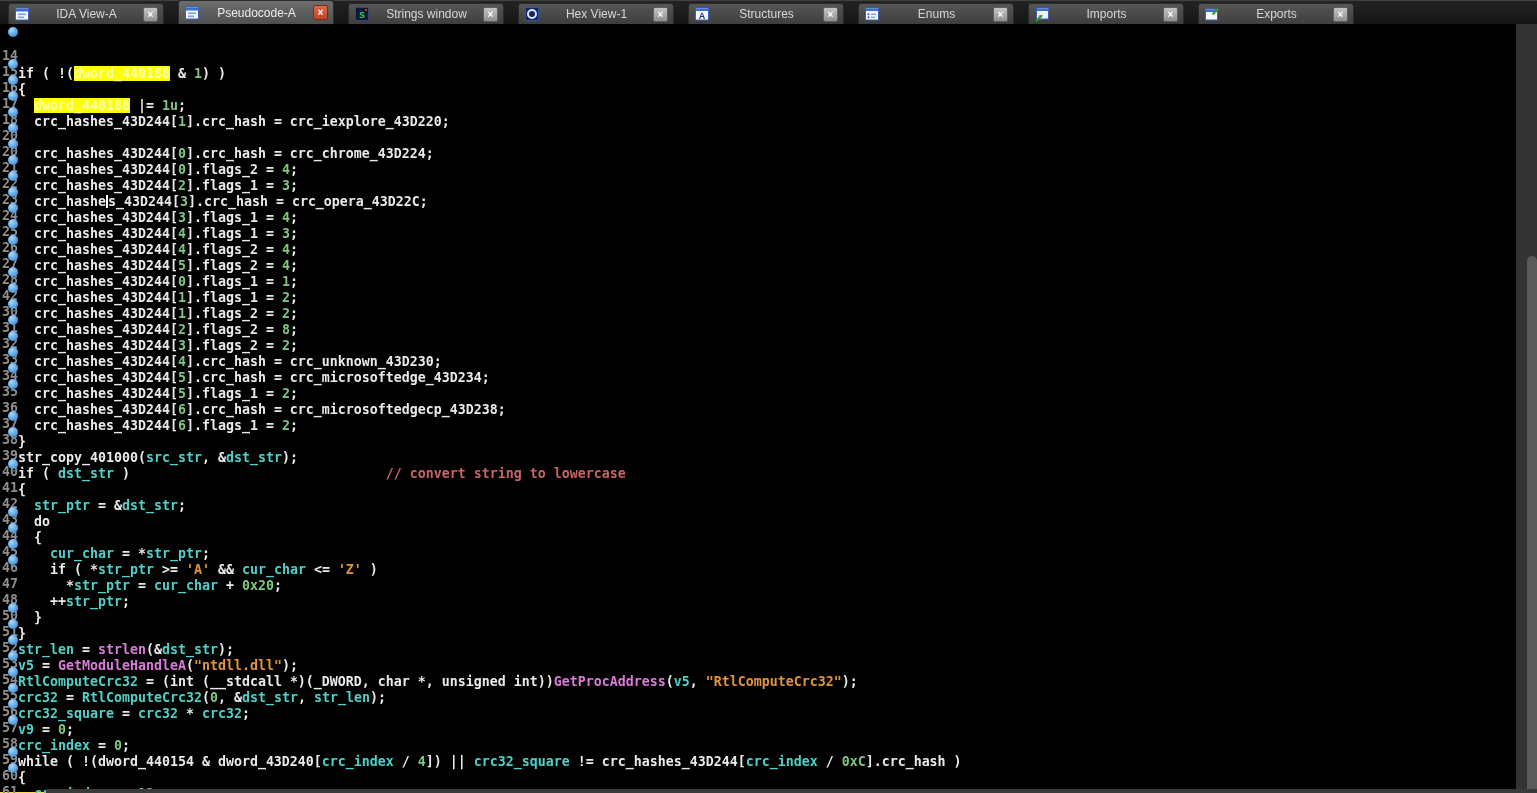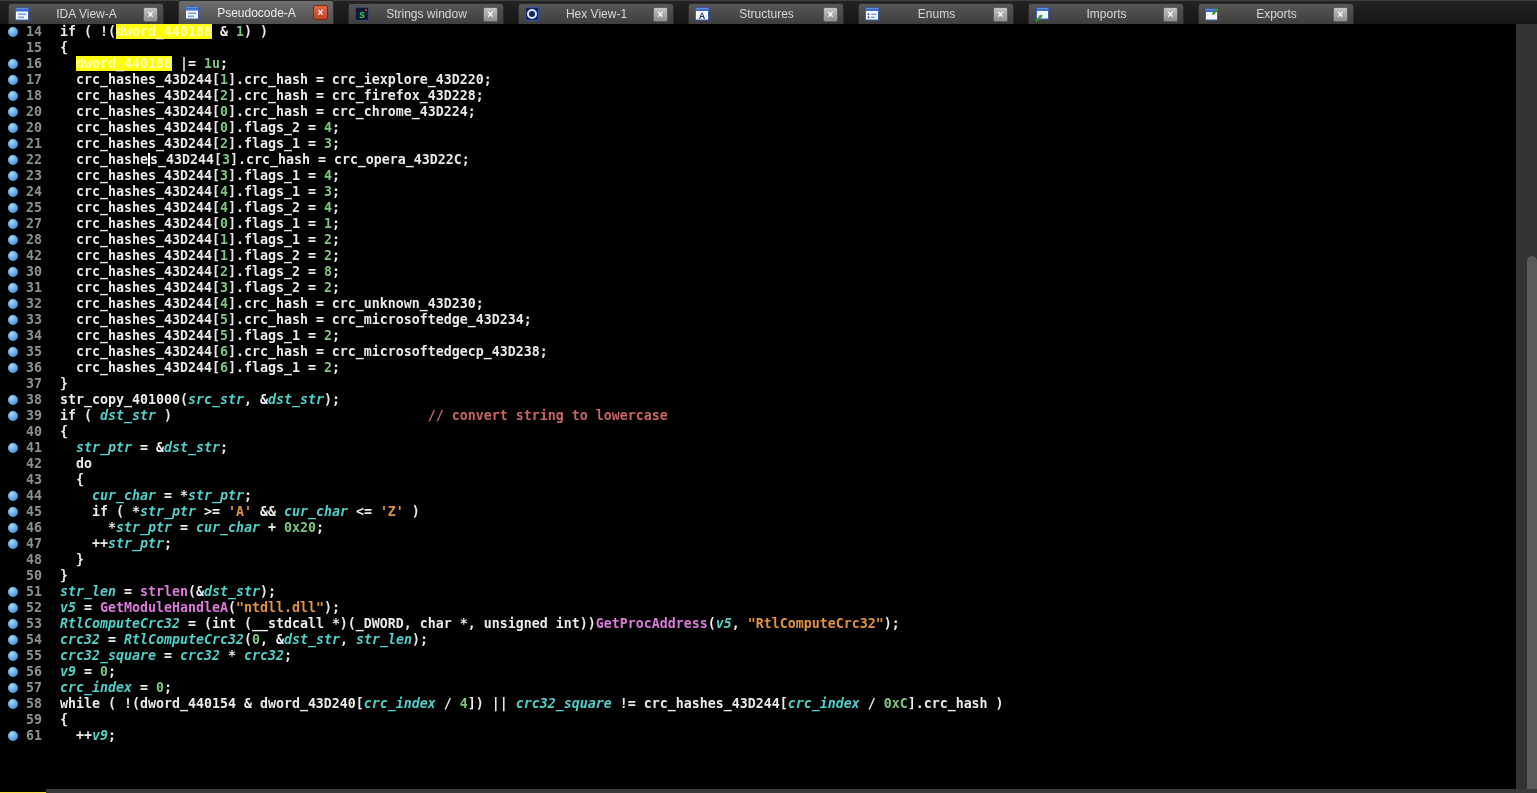--- a/index.html
+++ b/index.html
@@ -21,30 +21,30 @@
   .tab.active .lbl{color:#ececec;}
   .tab .icon{width:16px;height:16px;flex:0 0 16px;}
   .tab .close{width:15px;height:15px;flex:0 0 15px;border-radius:2px;
               background:linear-gradient(#c6c6c6,#8f8f8f);border:1px solid #5f5f5f;
               color:#fff;font-size:10px;font-weight:bold;line-height:14px;
               text-align:center;box-sizing:border-box;}
   .tab .close.red{background:linear-gradient(#e06a45,#bb4527);border-color:#7e2713;}
 
   
   #code-area{position:absolute;left:0;top:24px;width:1520px;height:768px;background:#000;}
-  .row{display:flex;height:16px;line-height:16px;}
+  .row{display:flex;height:16px;line-height:16px;flex-direction:column;}
   .bp{width:24px;flex:0 0 24px;}
   .dot{display:block;width:10px;height:10px;border-radius:50%;margin:3px 0 0 8px;
        background:radial-gradient(circle at 35% 30%,#a9d9f8,#58a5e5 55%,#3a7fc0);}
   .ln{width:18px;flex:0 0 18px;text-align:right;color:#8f8f8f;
       font:bold 13.29px "DejaVu Sans Mono",monospace;}
   .code{margin-left:18px;white-space:pre;position:relative;
         font:bold 13.29px "DejaVu Sans Mono",monospace;color:#eaeaea;}
   .tok-p{color:#eaeaea;}
-  .tok-l{color:#4fd1ca;font-style:italic;}
+  .tok-l{color:#4fd1ca;}
   .tok-n{color:#7fc77f;}
   .tok-s{color:#e1943f;}
   .tok-i{color:#db7bdb;}
   .tok-c{color:#c86464;}
   .tok-h{color:#ffffae;background:#ffff00;text-align:right;}
   .caret{display:inline-block;width:0;height:13px;border-left:2px solid #ffffff;
          vertical-align:-2px;}
 
   
   #vscroll{position:absolute;right:0;top:24px;width:21px;height:769px;background:#333333;}
@@ -161,21 +161,20 @@
           <span class="dot"></span>
         </span>
         <span class="ln">17</span>
         <span class="code"><span class="tok-p">  crc_hashes_43D244[</span><span class="tok-n">1</span><span class="tok-p">].crc_hash = crc_iexplore_43D220;</span></span>
       </div>
       <div class="row">
         <span class="bp">
           <span class="dot"></span>
         </span>
         <span class="ln">18</span>
-        <span class="code"><span class="tok-p">  crc_hashes_43D244[</span><span class="tok-n">2</span><span class="tok-p">].crc_hash = crc_firefox_43D228;</span></span>
       </div>
       <div class="row">
         <span class="bp">
           <span class="dot"></span>
         </span>
         <span class="ln">20</span>
         <span class="code"><span class="tok-p">  crc_hashes_43D244[</span><span class="tok-n">0</span><span class="tok-p">].crc_hash = crc_chrome_43D224;</span></span>
       </div>
       <div class="row">
         <span class="bp">
@@ -216,20 +215,27 @@
         <span class="bp">
           <span class="dot"></span>
         </span>
         <span class="ln">25</span>
         <span class="code"><span class="tok-p">  crc_hashes_43D244[</span><span class="tok-n">4</span><span class="tok-p">].flags_2 = </span><span class="tok-n">4</span><span class="tok-p">;</span></span>
       </div>
       <div class="row">
         <span class="bp">
           <span class="dot"></span>
         </span>
+        <span class="ln">26</span>
+        <span class="code"><span class="tok-p">  crc_hashes_43D244[</span><span class="tok-n">5</span><span class="tok-p">].flags_2 = </span><span class="tok-n">4</span><span class="tok-p">;</span></span>
+      </div>
+      <div class="row">
+        <span class="bp">
+          <span class="dot"></span>
+        </span>
         <span class="ln">27</span>
         <span class="code"><span class="tok-p">  crc_hashes_43D244[</span><span class="tok-n">0</span><span class="tok-p">].flags_1 = </span><span class="tok-n">1</span><span class="tok-p">;</span></span>
       </div>
       <div class="row">
         <span class="bp">
           <span class="dot"></span>
         </span>
         <span class="ln">28</span>
         <span class="code"><span class="tok-p">  crc_hashes_43D244[</span><span class="tok-n">1</span><span class="tok-p">].flags_1 = </span><span class="tok-n">2</span><span class="tok-p">;</span></span>
       </div>
@@ -421,20 +427,27 @@
         <span class="bp">
           <span class="dot"></span>
         </span>
         <span class="ln">58</span>
         <span class="code"><span class="tok-p">while ( !(dword_440154 &amp; dword_43D240[</span><span class="tok-l">crc_index</span><span class="tok-p"> / </span><span class="tok-n">4</span><span class="tok-p">]) || </span><span class="tok-l">crc32_square</span><span class="tok-p"> != crc_hashes_43D244[</span><span class="tok-l">crc_index</span><span class="tok-p"> / </span><span class="tok-n">0xC</span><span class="tok-p">].crc_hash )</span></span>
       </div>
       <div class="row">
         <span class="bp"></span>
         <span class="ln">59</span>
         <span class="code"><span class="tok-p">{</span></span>
+      </div>
+      <div class="row">
+        <span class="bp">
+          <span class="dot"></span>
+        </span>
+        <span class="ln">60</span>
+        <span class="code"><span class="tok-p">  </span><span class="tok-l">crc_index</span><span class="tok-p"> += </span><span class="tok-n">12</span><span class="tok-p">;</span></span>
       </div>
       <div class="row">
         <span class="bp">
           <span class="dot"></span>
         </span>
         <span class="ln">61</span>
         <span class="code"><span class="tok-p">  ++</span><span class="tok-l">v9</span><span class="tok-p">;</span></span>
       </div>
     </div>
   <div id="vscroll">

